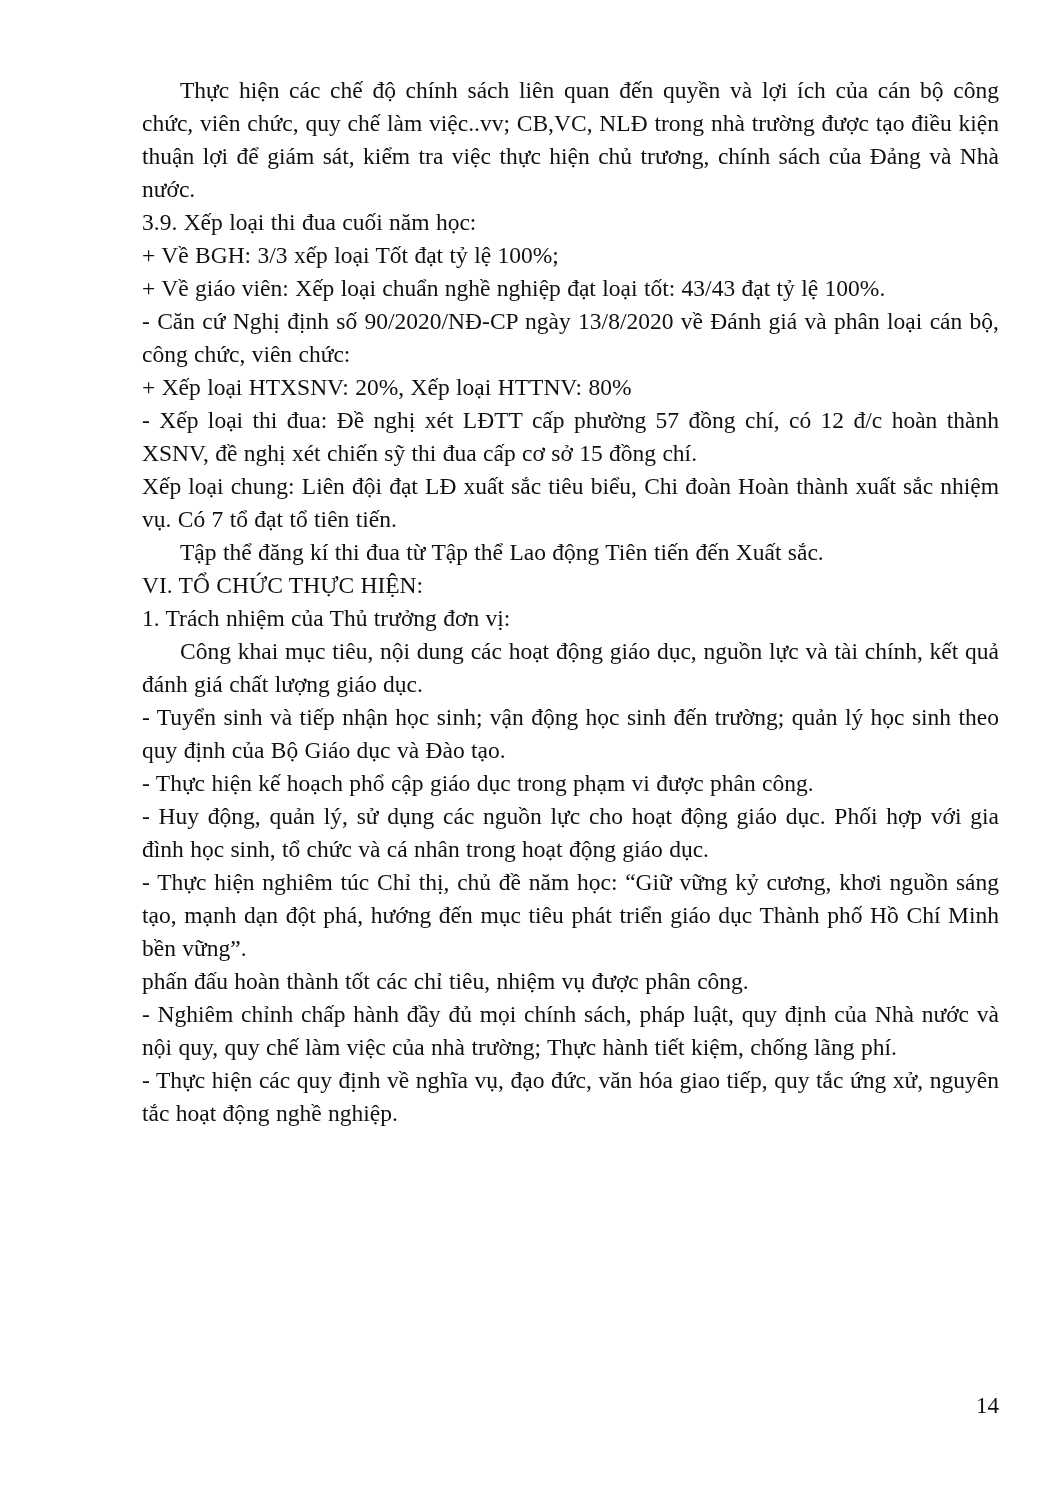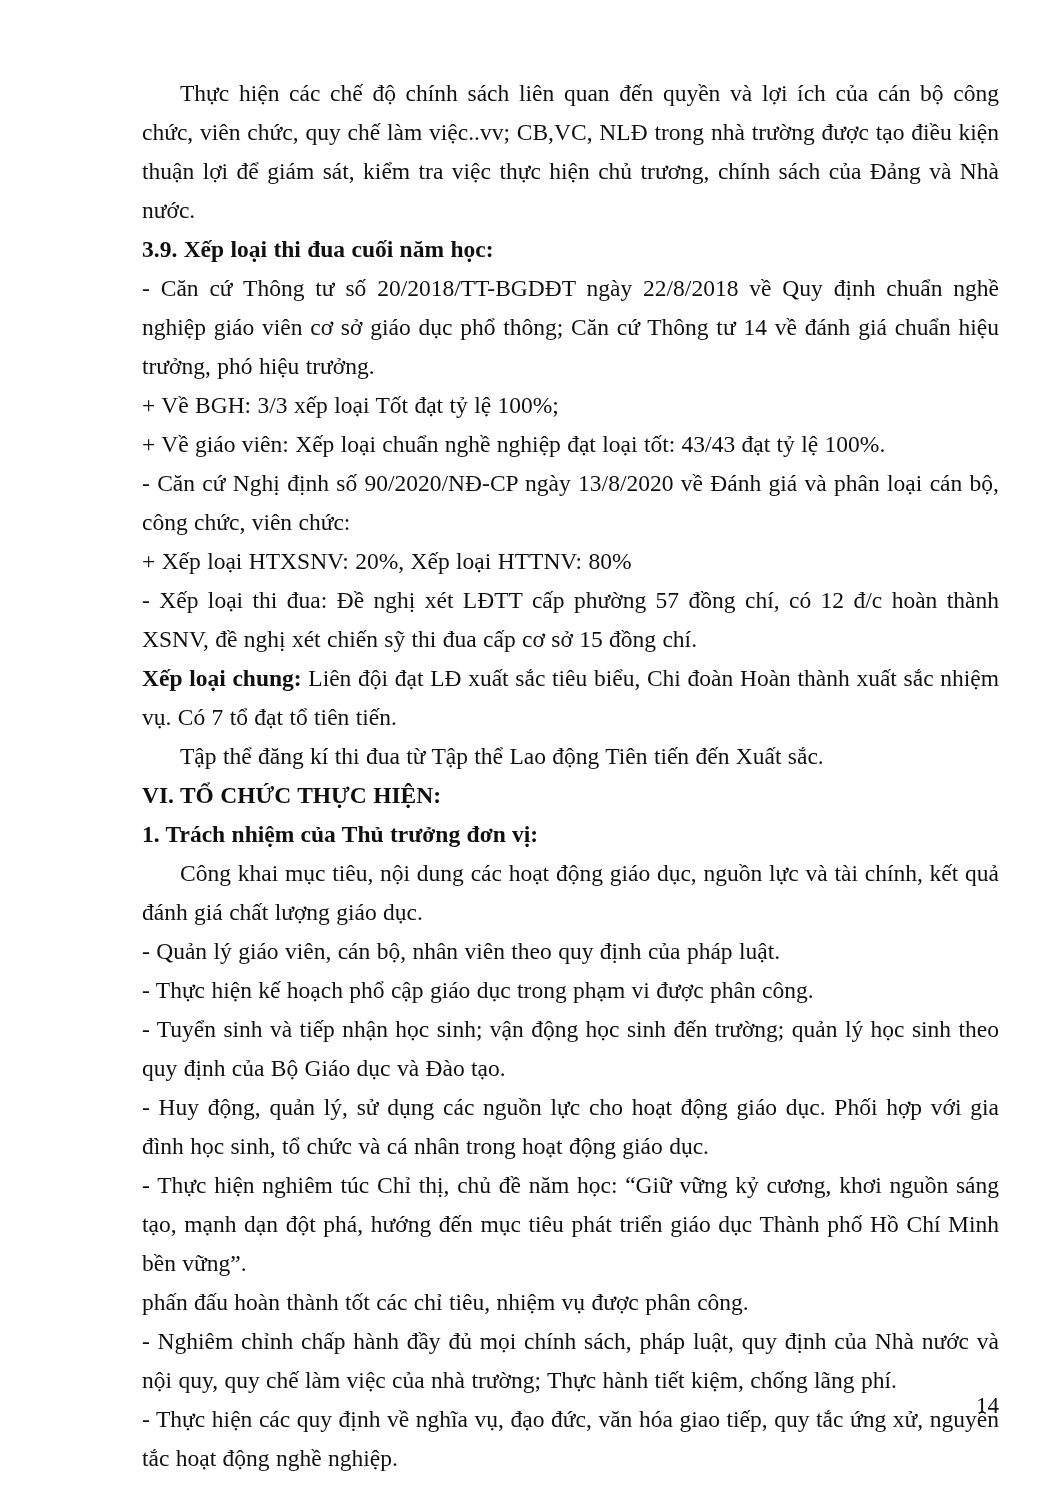--- a/index.html
+++ b/index.html
@@ -22,60 +22,58 @@
   }
   .content {
     position: absolute;
     left: 142px;
     top: 74px;
     width: 857px;
   }
   p.para {
     margin: 0;
     font-size: 23.5px;
-    line-height: 39px;
+    line-height: 33px;
     text-align: justify;
     word-spacing: 0.5px;
   }
   p.para.indent {
     text-indent: 38px;
   }
   .bold {
-    font-weight: bold;
+    font-weight: normal;
   }
   .page-number {
     position: absolute;
     top: 1389px;
     right: 62px;
     font-size: 23px;
     line-height: 33px;
     color: #101010;
   }
 </style>
 </head>
 <body>
 
 <div class="page">
   <div class="content" id="document-content">
       <p class="para indent"><span class="">Thực hiện các chế độ chính sách liên quan đến quyền và lợi ích của cán bộ công chức, viên chức, quy chế làm việc..vv; CB,VC, NLĐ trong nhà trường được tạo điều kiện thuận lợi để giám sát, kiểm tra việc thực hiện chủ trương, chính sách của Đảng và Nhà nước.</span></p>
       <p class="para"><span class="bold">3.9. Xếp loại thi đua cuối năm học:</span></p>
-      <p class="para"><span class="">- Căn cứ Thông tư số 20/2018/TT-BGDĐT ngày 22/8/2018 về Quy định chuẩn nghề nghiệp giáo viên cơ sở giáo dục phổ thông; Căn cứ Thông tư 14 về đánh giá chuẩn hiệu trưởng, phó hiệu trưởng.</span></p>
       <p class="para"><span class="">+ Về BGH: 3/3 xếp loại Tốt đạt tỷ lệ 100%;</span></p>
       <p class="para"><span class="">+ Về giáo viên: Xếp loại chuẩn nghề nghiệp đạt loại tốt: 43/43 đạt tỷ lệ 100%.</span></p>
       <p class="para"><span class="">- Căn cứ Nghị định số 90/2020/NĐ-CP ngày 13/8/2020 về Đánh giá và phân loại cán bộ, công chức, viên chức:</span></p>
       <p class="para"><span class="">+ Xếp loại HTXSNV: 20%, Xếp loại HTTNV: 80%</span></p>
       <p class="para"><span class="">- Xếp loại thi đua: Đề nghị xét LĐTT cấp phường 57 đồng chí, có 12 đ/c hoàn thành XSNV, đề nghị xét chiến sỹ thi đua cấp cơ sở 15 đồng chí.</span></p>
       <p class="para"><span class="bold">Xếp loại chung: </span><span class="">Liên đội đạt LĐ xuất sắc tiêu biểu, Chi đoàn Hoàn thành xuất sắc nhiệm vụ. Có 7 tổ đạt tổ tiên tiến.</span></p>
       <p class="para indent"><span class="">Tập thể đăng kí thi đua từ Tập thể Lao động Tiên tiến đến Xuất sắc.</span></p>
       <p class="para"><span class="bold">VI. TỔ CHỨC THỰC HIỆN:</span></p>
       <p class="para"><span class="bold">1. Trách nhiệm của Thủ trưởng đơn vị:</span></p>
       <p class="para indent"><span class="">Công khai mục tiêu, nội dung các hoạt động giáo dục, nguồn lực và tài chính, kết quả đánh giá chất lượng giáo dục.</span></p>
-      <p class="para"><span class="">- Quản lý giáo viên, cán bộ, nhân viên theo quy định của pháp luật.</span></p>
+      <p class="para"><span class="">- Tuyển sinh và tiếp nhận học sinh; vận động học sinh đến trường; quản lý học sinh theo quy định của Bộ Giáo dục và Đào tạo.</span></p>
       <p class="para"><span class="">- Thực hiện kế hoạch phổ cập giáo dục trong phạm vi được phân công.</span></p>
-      <p class="para"><span class="">- Tuyển sinh và tiếp nhận học sinh; vận động học sinh đến trường; quản lý học sinh theo quy định của Bộ Giáo dục và Đào tạo.</span></p>
       <p class="para"><span class="">- Huy động, quản lý, sử dụng các nguồn lực cho hoạt động giáo dục. Phối hợp với gia đình học sinh, tổ chức và cá nhân trong hoạt động giáo dục.</span></p>
       <p class="para"><span class="">- Thực hiện nghiêm túc Chỉ thị, chủ đề năm học: “Giữ vững kỷ cương, khơi nguồn sáng tạo, mạnh dạn đột phá, hướng đến mục tiêu phát triển giáo dục Thành phố Hồ Chí Minh bền vững”.</span></p>
       <p class="para"><span class="">phấn đấu hoàn thành tốt các chỉ tiêu, nhiệm vụ được phân công.</span></p>
       <p class="para"><span class="">- Nghiêm chỉnh chấp hành đầy đủ mọi chính sách, pháp luật, quy định của Nhà nước và nội quy, quy chế làm việc của nhà trường; Thực hành tiết kiệm, chống lãng phí.</span></p>
       <p class="para"><span class="">- Thực hiện các quy định về nghĩa vụ, đạo đức, văn hóa giao tiếp, quy tắc ứng xử, nguyên tắc hoạt động nghề nghiệp.</span></p>
     </div>
   <div class="page-number">14</div>
 </div>
 
 </body></html>

